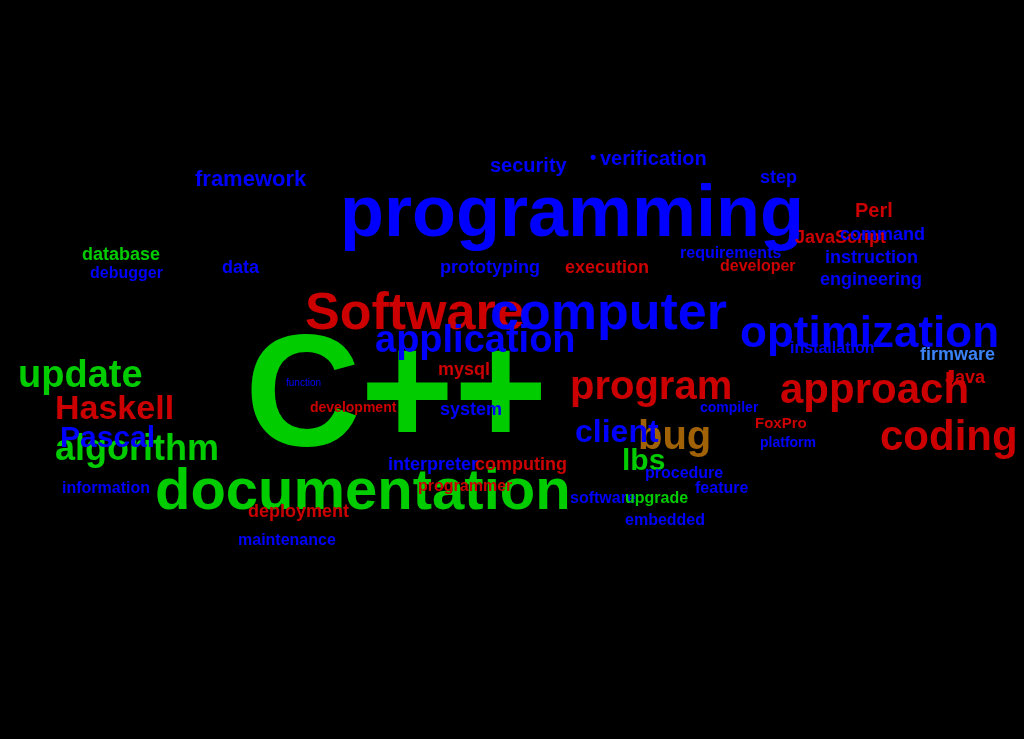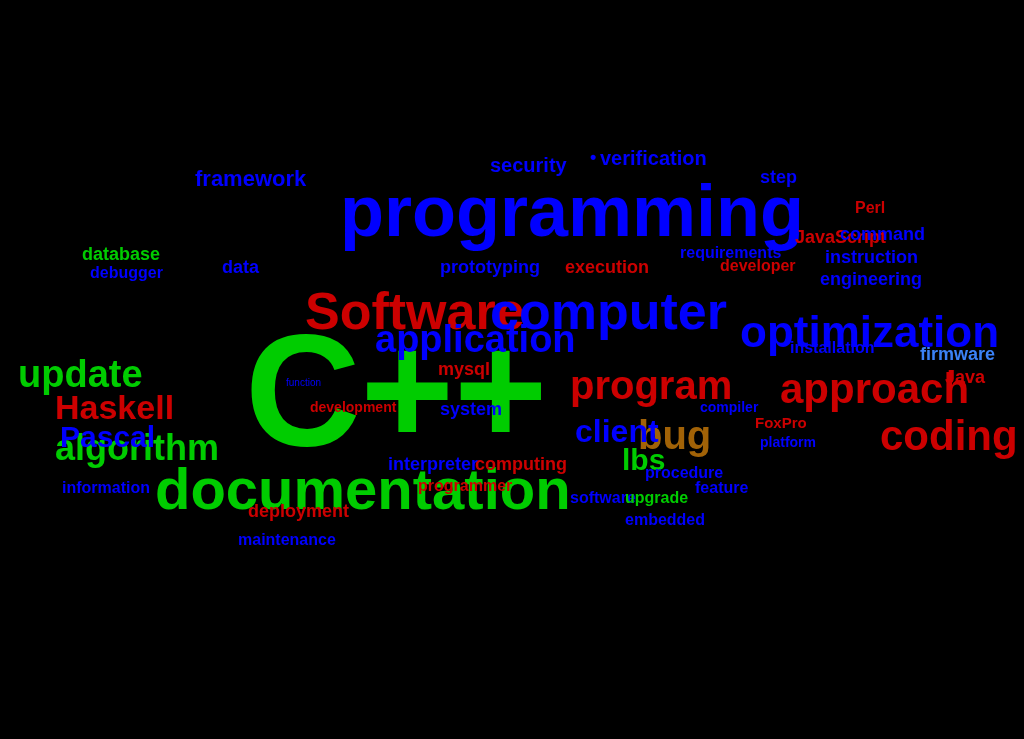--- a/index.html
+++ b/index.html
@@ -48,21 +48,21 @@
     <span class="word" style="left: 600px; top: 148px; font-size: 20px; color: rgb(0, 0, 255); font-weight: bold;">verification</span>
     <span class="word" style="left: 760px; top: 168px; font-size: 18px; color: rgb(0, 0, 255); font-weight: bold;">step</span>
     <span class="word" style="left: 82px; top: 245px; font-size: 18px; color: rgb(0, 204, 0); font-weight: bold;">database</span>
     <span class="word" style="left: 90px; top: 265px; font-size: 16px; color: rgb(0, 0, 255); font-weight: bold;">debugger</span>
     <span class="word" style="left: 222px; top: 258px; font-size: 18px; color: rgb(0, 0, 255); font-weight: bold;">data</span>
     <span class="word" style="left: 440px; top: 258px; font-size: 18px; color: rgb(0, 0, 255); font-weight: bold;">prototyping</span>
     <span class="word" style="left: 565px; top: 258px; font-size: 18px; color: rgb(204, 0, 0); font-weight: bold;">execution</span>
     <span class="word" style="left: 680px; top: 245px; font-size: 16px; color: rgb(0, 0, 255); font-weight: bold;">requirements</span>
     <span class="word" style="left: 720px; top: 258px; font-size: 16px; color: rgb(204, 0, 0); font-weight: bold;">developer</span>
     <span class="word" style="left: 795px; top: 228px; font-size: 18px; color: rgb(204, 0, 0); font-weight: bold;">JavaScript</span>
-    <span class="word" style="left: 855px; top: 200px; font-size: 16px; color: rgb(204, 0, 0); font-weight: bold;">Perl</span>
+    <span class="word" style="left: 855px; top: 200px; font-size: 20px; color: rgb(204, 0, 0); font-weight: bold;">Perl</span>
     <span class="word" style="left: 840px; top: 225px; font-size: 18px; color: rgb(0, 0, 255); font-weight: bold;">command</span>
     <span class="word" style="left: 825px; top: 248px; font-size: 18px; color: rgb(0, 0, 255); font-weight: bold;">instruction</span>
     <span class="word" style="left: 820px; top: 270px; font-size: 18px; color: rgb(0, 0, 255); font-weight: bold;">engineering</span>
     <span class="word" style="left: 790px; top: 340px; font-size: 16px; color: rgb(0, 0, 255); font-weight: bold;">installation</span>
     <span class="word" style="left: 920px; top: 345px; font-size: 18px; color: #3b82f6; font-weight: bold;">firmware</span>
     <span class="word" style="left: 945px; top: 368px; font-size: 18px; color: rgb(204, 0, 0); font-weight: bold;">Java</span>
     <span class="word" style="left: 438px; top: 360px; font-size: 18px; color: rgb(204, 0, 0); font-weight: bold;">mysql</span>
     <span class="word" style="left: 440px; top: 400px; font-size: 18px; color: rgb(0, 0, 255); font-weight: bold;">system</span>
     <span class="word" style="left: 286px; top: 378px; font-size: 10px; color: rgb(0, 0, 255); font-weight: normal;">function</span>
     <span class="word" style="left: 310px; top: 400px; font-size: 14px; color: rgb(204, 0, 0); font-weight: bold;">development</span>

